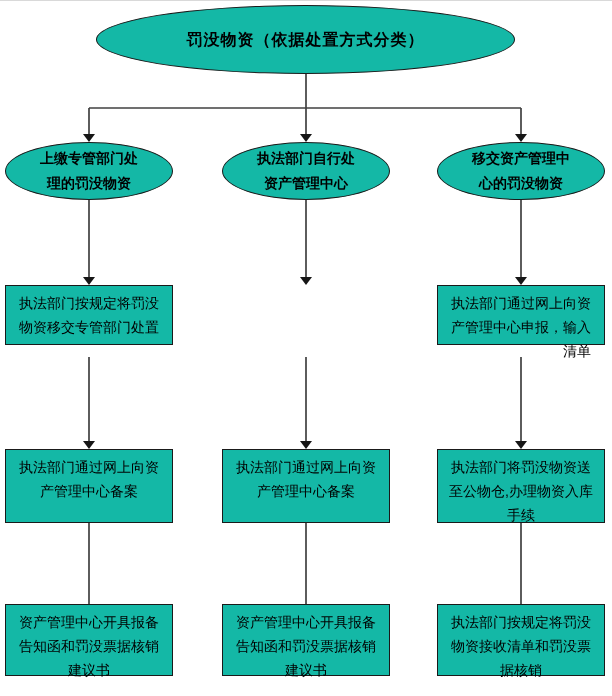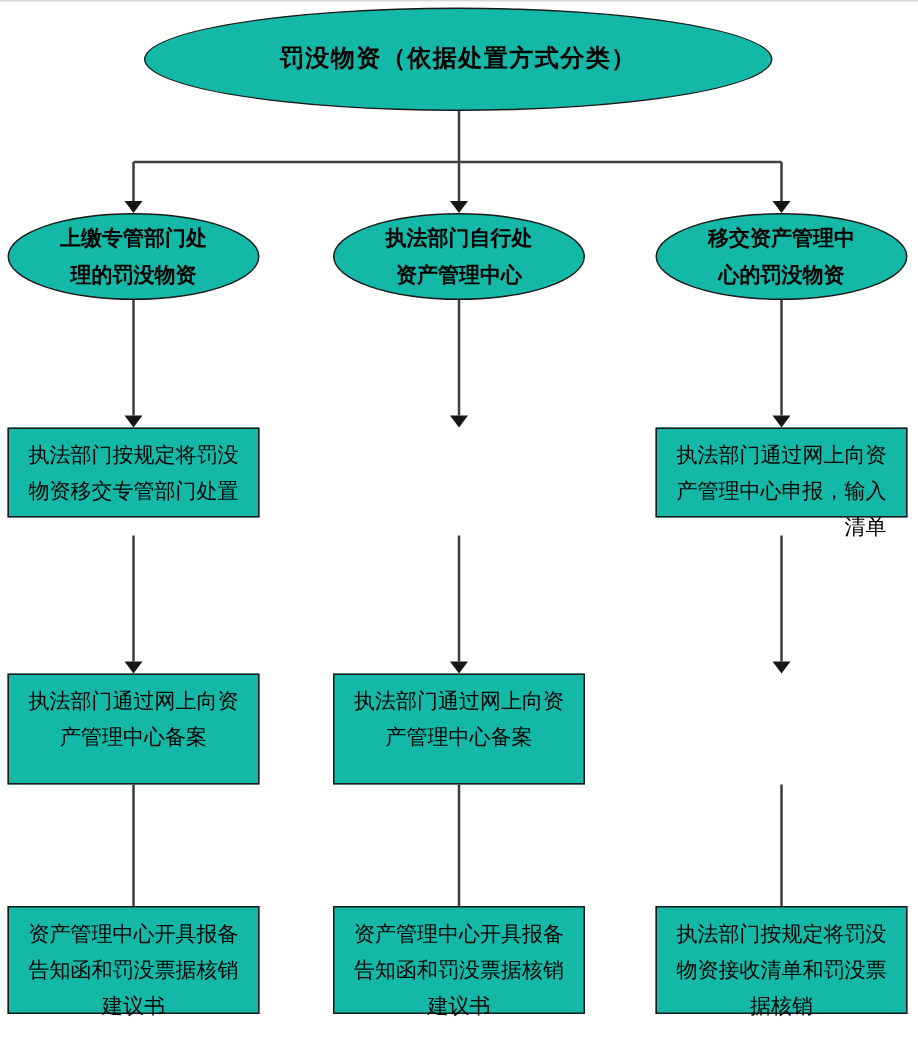--- a/index.html
+++ b/index.html
@@ -117,20 +117,23 @@
   <div class="shape step-box col-0 row-1">执法部门按规定将罚没
 物资移交专管部门处置</div>
   <div class="shape step-box col-2 row-1">执法部门通过网上向资
 产管理中心申报，输入
 清单</div>
 
   <div class="shape step-box col-0 row-2">执法部门通过网上向资
 产管理中心备案</div>
   <div class="shape step-box col-1 row-2">执法部门通过网上向资
 产管理中心备案</div>
+  <div class="shape step-box col-2 row-2">执法部门将罚没物资送
+至公物仓,办理物资入库
+手续</div>
 
   <div class="shape step-box col-0 row-3">资产管理中心开具报备
 告知函和罚没票据核销
 建议书</div>
   <div class="shape step-box col-1 row-3">资产管理中心开具报备
 告知函和罚没票据核销
 建议书</div>
   <div class="shape step-box col-2 row-3">执法部门按规定将罚没
 物资接收清单和罚没票
 据核销</div>

